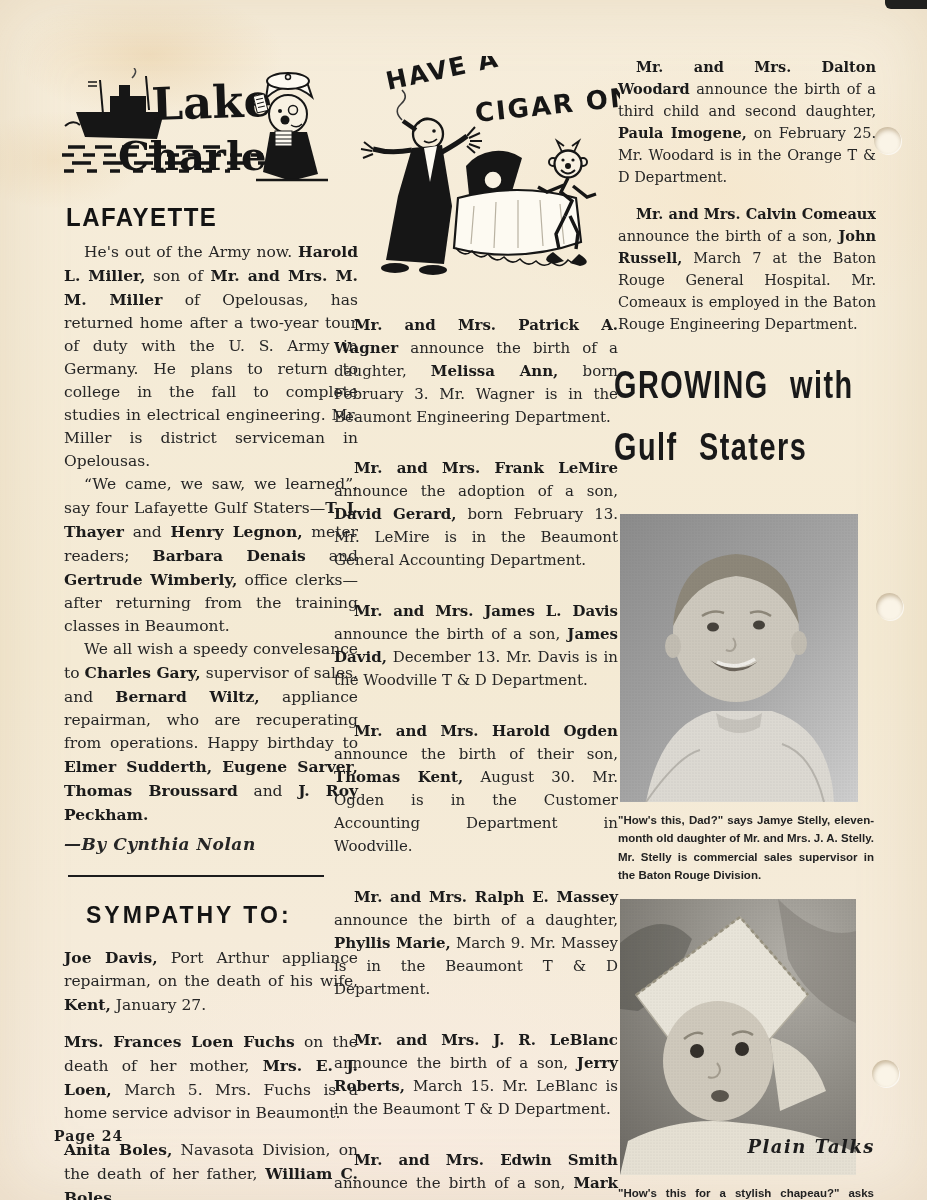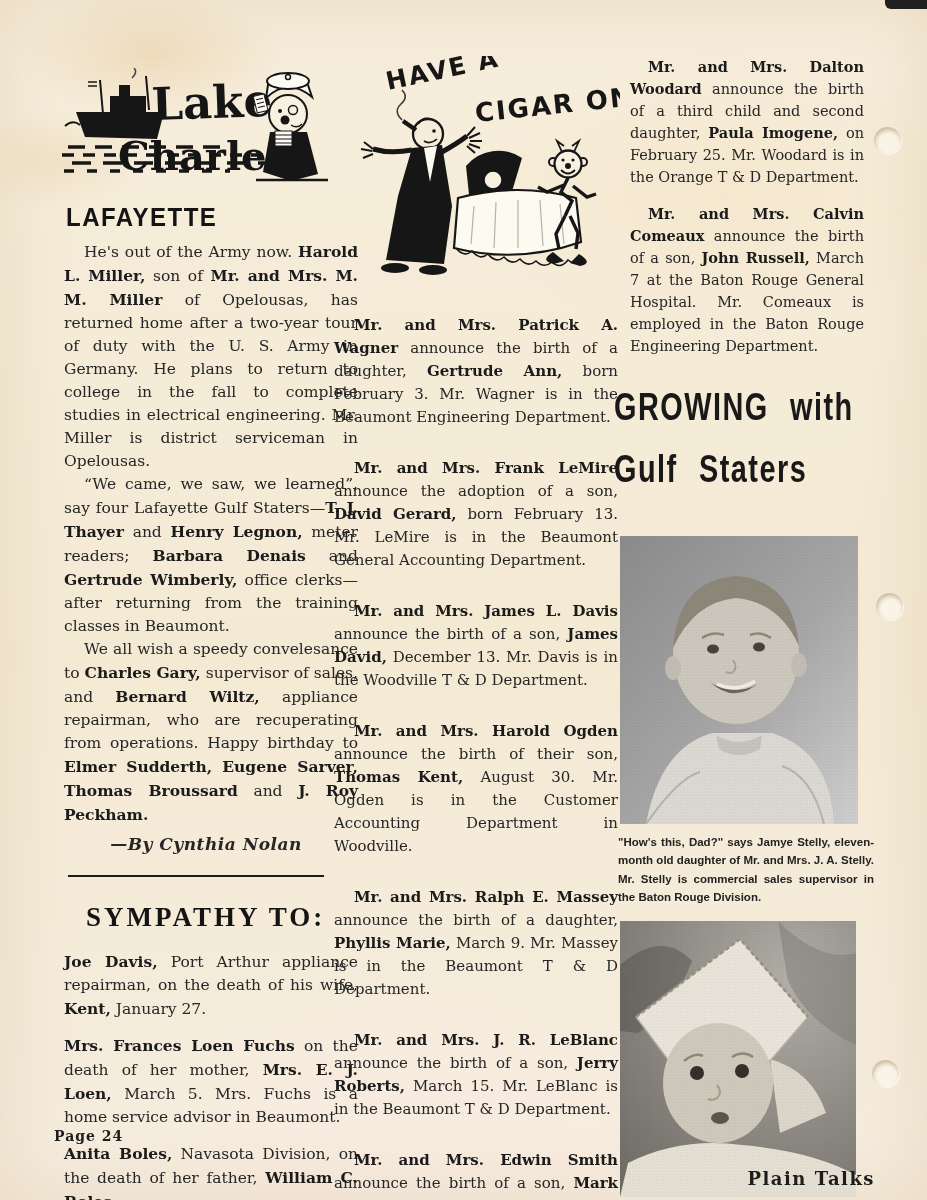--- a/index.html
+++ b/index.html
@@ -26,44 +26,44 @@
   .col-mid{left:334px;width:284px;}
   .col-right{left:618px;width:258px;}
 
   .para{margin:0;text-align:justify;}
   .col-left .para{font-size:15.5px;line-height:23px;}
   .col-mid .para{font-size:15px;line-height:23px;}
   .col-right .para{font-size:14.5px;line-height:22px;}
   .body-l{text-indent:20px;}
   .sym{margin:0 0 13px;text-indent:0;}
   .ann{margin:0 0 28px;text-indent:20px;}
-  .ann-r{margin:0 12px 15px;text-indent:18px;}
+  .ann-r{margin:0 0 15px;text-indent:18px;}
   .b{font-weight:bold;color:#1b1b1b;}
 
   .h-sans{font-family:"Liberation Sans","DejaVu Sans",sans-serif;font-weight:bold;color:#141414;margin:0;}
   .lafayette-h{font-size:24px;letter-spacing:1.5px;margin:10px 0 10px 2px;transform:scaleY(1.08);transform-origin:left top;}
-  .sympathy-h{font-size:27px;letter-spacing:3px;margin:0 0 17px 22px;font-family:Liberation Serif, serif;}
-  .byline{font-style:italic;font-weight:bold;font-size:17px;text-align:center;padding-right:10px;margin-top:7px;letter-spacing:0.5px;}
+  .sympathy-h{font-size:23px;letter-spacing:3px;margin:0 0 17px 22px;}
+  .byline{font-style:italic;font-weight:bold;font-size:17px;text-align:left;padding-right:10px;margin-top:7px;letter-spacing:0.5px;}
   .rule{border:none;border-top:2.5px solid #1c1c1c;width:256px;margin:21px 0 25px 4px;}
 
   .logo-svg{display:block;margin:0 0 4px -4px;}
   .cartoon-svg{display:block;margin:0 0 24px 6px;}
   .hand{font-family:"DejaVu Sans","Liberation Sans",sans-serif;font-weight:bold;fill:#161616;letter-spacing:2px;}
 
   .growing{display:flex;align-items:flex-start;margin:8px 0 28px -15px;height:136px;}
   .growing-bar{width:9px;background:repeating-linear-gradient(180deg,#4e4b45 0 2px,#c9c0ac 2px 4px);margin-right:11px;}
   .growing-text{font-family:"Liberation Sans","DejaVu Sans",sans-serif;font-weight:bold;font-size:39px;
     line-height:62px;letter-spacing:2px;word-spacing:16px;color:#191919;
     transform:scaleX(0.74);transform-origin:left top;white-space:nowrap;padding-top:4px;}
   .photo-svg{display:block;margin:0 0 9px 2px;}
   .caption{font-family:"Liberation Sans","DejaVu Sans",sans-serif;font-weight:bold;font-size:11.5px;
     line-height:1.6;text-align:justify;color:#222;margin:0 0 14px;width:256px;}
 
   .footer-left{position:absolute;left:54px;top:1128px;font-weight:bold;font-size:14px;letter-spacing:1px;color:#1d1d1d;}
-  .footer-right{position:absolute;right:52px;top:1136px;font-weight:bold;font-size:18px;letter-spacing:1.5px;color:#1d1d1d;margin-top:32px;}
+  .footer-right{position:absolute;right:52px;top:1136px;font-style:italic;font-weight:bold;font-size:18px;letter-spacing:1.5px;color:#1d1d1d;}
 </style>
 </head>
 <body>
 
 <div class="page">
 
   <div class="corner-mark"></div>
   <div class="punch p1"></div>
   <div class="punch p2"></div>
   <div class="punch p3"></div>
@@ -168,21 +168,21 @@
         <path d="M228,122 l-7,14 l11,9 l-7,15" stroke-width="3.4"></path>
         <path d="M224,129 l-17,7 l-9,-5" stroke-width="3.4"></path>
         <path d="M233,130 l14,11 l9,-3" stroke-width="3.4"></path>
         <path d="M225,160 l-9,18 l3,15 M230,160 l8,17 l-2,16" stroke-width="3.4"></path>
         <path d="M213,196 q-14,9 1,12 l10,-3 Z" fill="#161616" stroke="none"></path>
         <path d="M239,198 q15,9 1,12 l-10,-3 Z" fill="#161616" stroke="none"></path>
       </g>
     </svg>
 
     <div>
-        <p class="para ann"><span class="b">Mr. and Mrs. Patrick A. Wagner</span><span> announce the birth of a daughter, </span><span class="b">Gertrude Ann,</span><span> born February 3.  Mr. Wagner is in the Beaumont Engineering Department.</span></p>
+        <p class="para ann"><span class="b">Mr. and Mrs. Patrick A. Wagner</span><span> announce the birth of a daughter, </span><span class="b">Melissa Ann,</span><span> born February 3.  Mr. Wagner is in the Beaumont Engineering Department.</span></p>
         <p class="para ann"><span class="b">Mr. and Mrs. Frank LeMire</span><span> announce the adoption of a son, </span><span class="b">David Gerard,</span><span> born February 13.  Mr. LeMire is in the Beaumont General Accounting Department.</span></p>
         <p class="para ann"><span class="b">Mr. and Mrs. James L. Davis</span><span> announce the birth of a son, </span><span class="b">James David,</span><span> December 13.  Mr. Davis is in the Woodville T &amp; D Department.</span></p>
         <p class="para ann"><span class="b">Mr. and Mrs. Harold Ogden</span><span> announce the birth of their son, </span><span class="b">Thomas Kent,</span><span> August 30.  Mr. Ogden is in the Customer Accounting Department in Woodville.</span></p>
         <p class="para ann"><span class="b">Mr. and Mrs. Ralph E. Massey</span><span> announce the birth of a daughter, </span><span class="b">Phyllis Marie,</span><span> March 9.  Mr. Massey is in the Beaumont T &amp; D Department.</span></p>
         <p class="para ann"><span class="b">Mr. and Mrs. J. R. LeBlanc</span><span> announce the birth of a son, </span><span class="b">Jerry Roberts,</span><span> March 15.  Mr. LeBlanc is in the Beaumont T &amp; D Department.</span></p>
         <p class="para ann"><span class="b">Mr. and Mrs. Edwin Smith</span><span> announce the birth of a son, </span><span class="b">Mark Edwin,</span><span> at St. Therese Hospital in Beaumont, February 3. Mr. Smith is in the Beaumont Purchasing Department.</span></p>
       </div>
   </div>
 
   <div class="col col-right">

